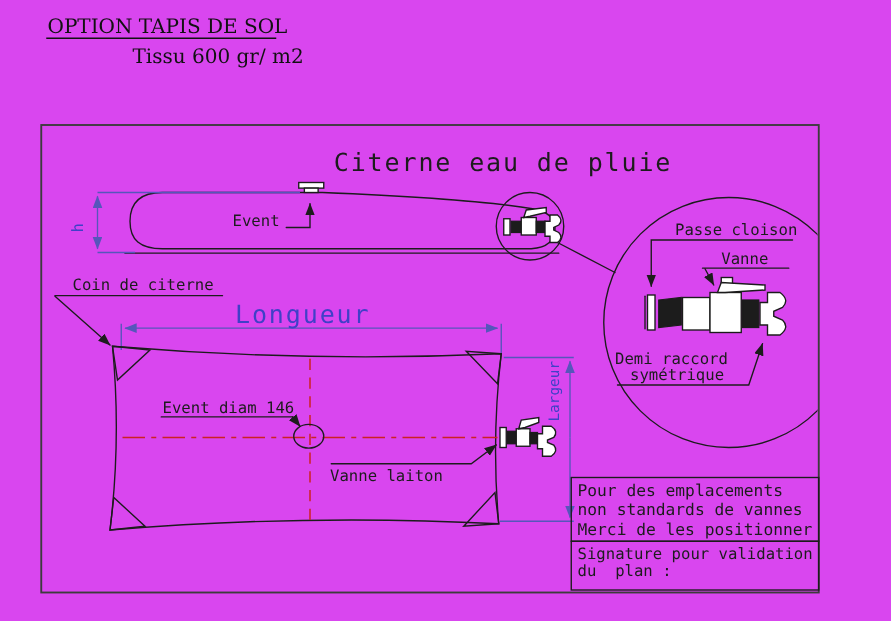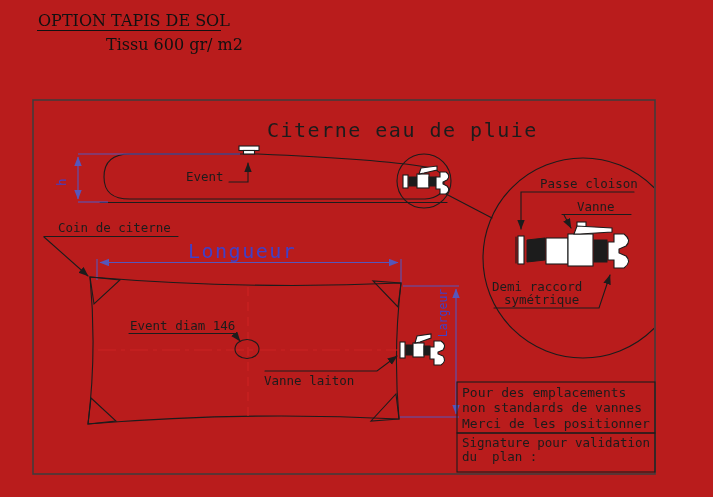--- a/index.html
+++ b/index.html
@@ -1,16 +1,16 @@
 <!DOCTYPE html>
 <html style="--line: #1c1c1c; --dimension: #5656bb; --dimension_text: #4040c8; --centerline: #cc2222; --frame: #3c3c3c;"><head>
 <meta charset="utf-8">
 <style>
   html,body{margin:0;padding:0;background:#ffffff;}
-  #stage{position:relative;width:713px;height:497px;background:#b91c1c;overflow:hidden;}
+  #stage{position:relative;width:713px;height:497px;background:#d946ef;overflow:hidden;}
   svg{position:absolute;left:0;top:0;}
   text{white-space:pre;}
   .lbl{font-family:"DejaVu Sans Mono","Liberation Mono",monospace;fill:var(--line);}
   .serif{font-family:"DejaVu Serif","Liberation Serif",serif;fill:#111;}
   .blue-text{fill:var(--dimension_text);}
   .s12{font-size:12.5px;}
   .s13{font-size:13px;}
   .s11{font-size:11.5px;}
   .big{font-size:20px;letter-spacing:1.5px;}
   .ln{stroke:var(--line);fill:none;stroke-width:1.1;stroke-linecap:round;}

